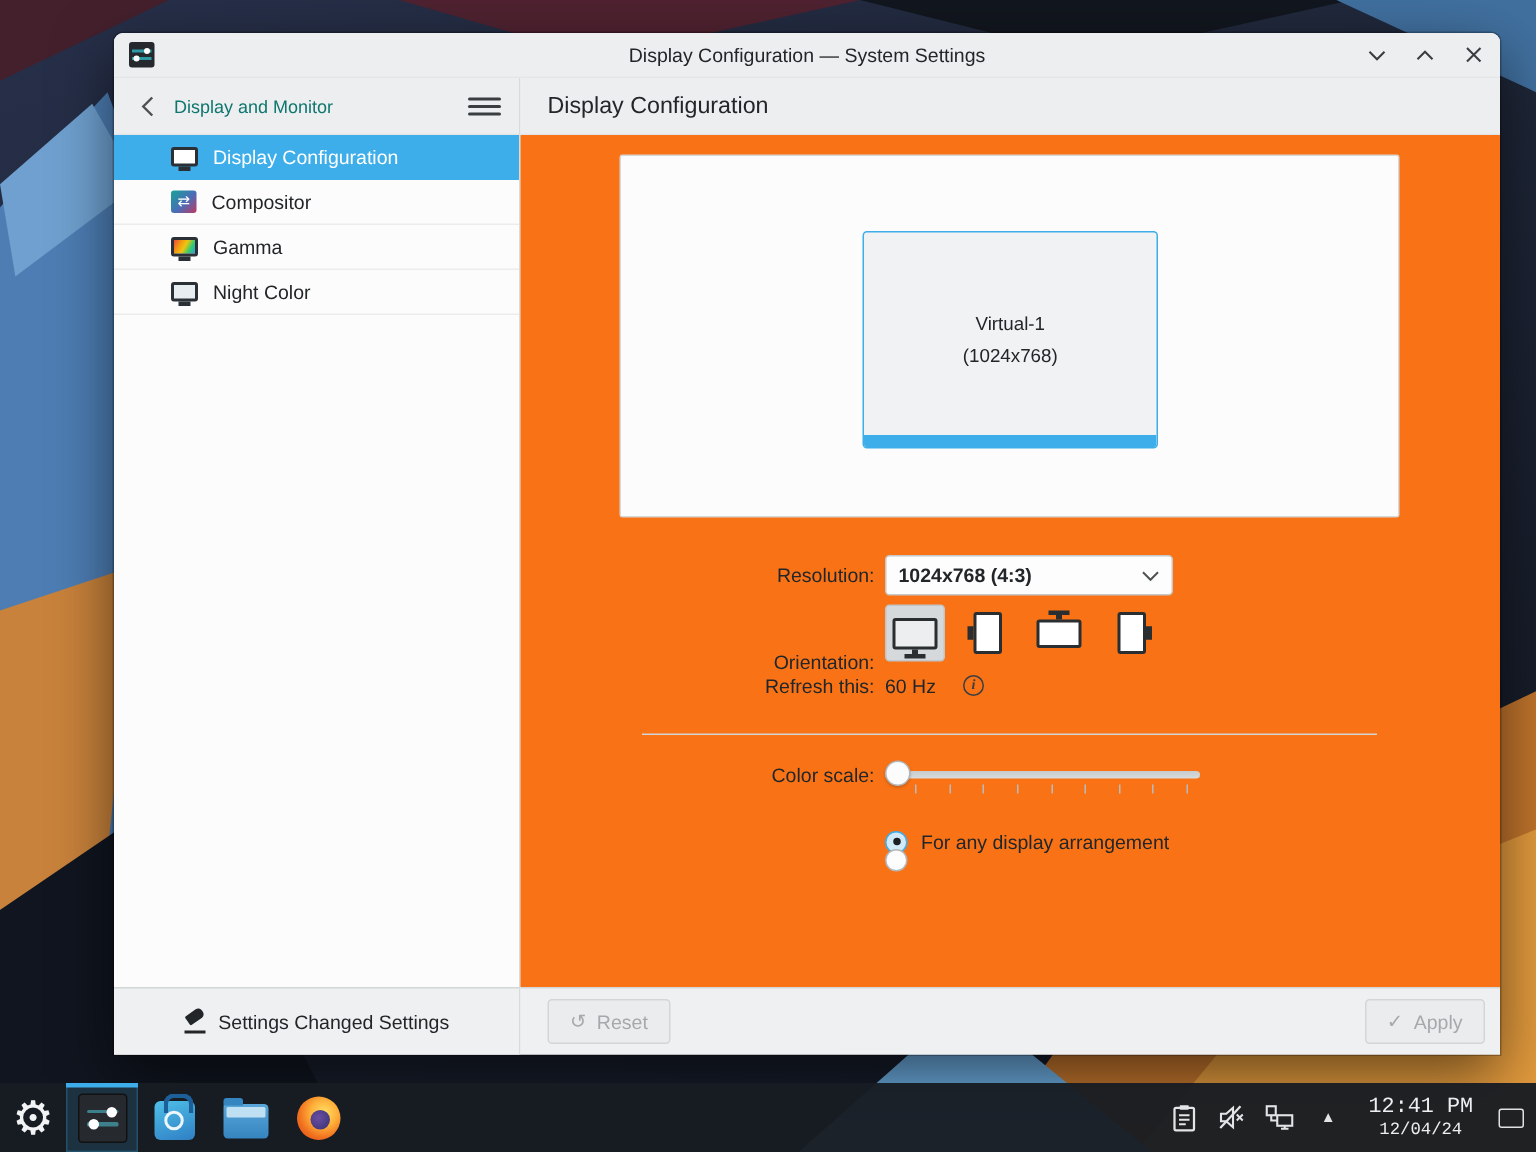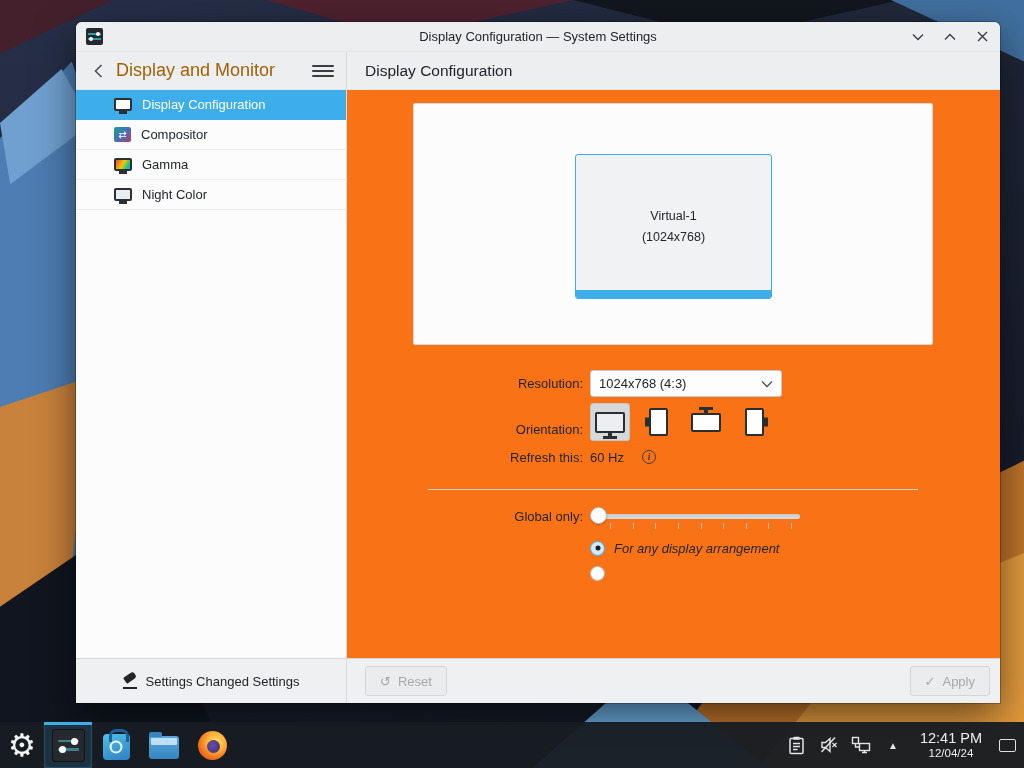--- a/index.html
+++ b/index.html
@@ -34,21 +34,21 @@
   .win-controls { margin-left:auto; display:flex; align-items:center; gap:16px; z-index:2; }
   .win-btn { width:16px; height:16px; display:flex; align-items:center; justify-content:center; color:#3b3e41; cursor:default; }
   .win-btn svg { display:block; }
 
   .window-body { flex:1; display:flex; min-height:0; }
 
   
   .sidebar { width:271px; flex:0 0 271px; display:flex; flex-direction:column; border-right:1px solid #d8dadc; background:#fcfcfc; }
   .sidebar-header { height:38px; flex:0 0 38px; background:#eceef0; display:flex; align-items:center; padding:0 12px; gap:8px; border-bottom:1px solid #e3e5e7; }
   .back-btn { width:20px; height:20px; display:flex; align-items:center; justify-content:center; color:#4d5154; }
-  .sidebar-header-title { font-size:18px; color:#a16207; }
+  .sidebar-header-title { font-size:12px; color:#0f766e; }
   .hamburger { margin-left:auto; width:22px; height:20px; display:flex; flex-direction:column; justify-content:center; gap:3px; }
   .hamburger span { display:block; height:2px; background:#3b3e41; border-radius:1px; }
   .sidebar-list { flex:0 0 auto; }
   .side-item { height:30px; display:flex; align-items:center; gap:10px; padding:0 10px 0 38px; font-size:13px; color:#232629; border-bottom:1px solid #ececec; position:relative; }
   .side-item.selected { background:var(--accent); color:#ffffff; border-bottom-color:var(--accent); }
   .mini-monitor { width:18px; height:13px; border:2px solid #2b3036; border-radius:2px; background:#fff; position:relative; flex:0 0 18px; }
   .mini-monitor::after { content:""; position:absolute; left:50%; transform:translateX(-50%); bottom:-5px; width:8px; height:3px; background:#2b3036; }
   .mini-monitor.screen-rainbow { background:linear-gradient(120deg,#e74c3c 0%,#f39c12 30%,#f1c40f 50%,#2ecc71 75%,#3498db 100%); }
   .mini-monitor.screen-pale { background:#e7edf0; }
   .mini-sq { width:17px; height:15px; border-radius:2px; background:linear-gradient(135deg,#17a398 0%,#4b6cb7 55%,#c0395f 100%); color:#fff; font-size:10px; line-height:15px; text-align:center; flex:0 0 17px; }
@@ -67,21 +67,21 @@
 
   .preview-panel { position:absolute; left:66px; top:13px; width:520px; height:242px; background:#fcfcfc; border:1px solid #d5d8d9; border-radius:2px; }
   .monitor-box { position:absolute; left:161px; top:50px; width:197px; height:145px; background:#f0f2f3; border:1px solid var(--accent); border-radius:3px; overflow:hidden;
                  display:flex; flex-direction:column; align-items:center; justify-content:center; gap:7px; }
   .monitor-box .bar { position:absolute; left:0; right:0; bottom:0; height:8px; background:var(--accent); }
   .monitor-name, .monitor-res { font-size:12.5px; color:#232629; }
 
   .form-label { position:absolute; left:0; width:236px; text-align:right; font-size:13px; color:#232629; }
 
   .combo { position:absolute; left:243px; top:280px; width:192px; height:27px; background:#fdfdfd; border:1px solid #c6c8ca; border-radius:3px;
-           display:flex; align-items:center; padding:0 8px; font-size:13px; color:#232629; }
+           display:flex; align-items:center; padding:0 8px; font-size:13px; color:#232629;font-weight:bold; }
   .combo .chev { margin-left:auto; color:#4d5154; }
 
   .orient-row { position:absolute; left:243px; top:312px; height:40px; display:flex; align-items:center; gap:8px; }
   .orient-btn { width:40px; height:38px; display:flex; align-items:center; justify-content:center; border-radius:3px; }
   .orient-btn.selected { background:#d6d9db; border:1px solid #c2c6c8; }
   .om { position:relative; }
   .om-land { width:30px; height:21px; border:2.5px solid #2b2e31; border-radius:2px; background:#eceeef; }
   .om-land::before { content:""; position:absolute; left:50%; transform:translateX(-50%); bottom:-5px; width:4px; height:3px; background:#2b2e31; }
   .om-land::after  { content:""; position:absolute; left:50%; transform:translateX(-50%); bottom:-8px; width:14px; height:3px; background:#2b2e31; }
   .om-port { width:19px; height:28px; border:2.5px solid #2b2e31; border-radius:2px; background:#fff; }
@@ -133,21 +133,21 @@
   .bag-icon .compass { position:absolute; left:50%; top:50%; transform:translate(-50%,-50%); width:13px; height:13px; border:2px solid rgba(255,255,255,.9); border-radius:50%; }
   .folder-icon { width:30px; height:23px; background:linear-gradient(180deg,#59a6d8 0%,#3585c0 100%); border-radius:2px 3px 3px 3px; position:relative; margin-top:5px; }
   .folder-icon::before { content:""; position:absolute; left:0; top:-4px; width:13px; height:5px; background:#3585c0; border-radius:2px 2px 0 0; }
   .folder-icon::after { content:""; position:absolute; left:2px; top:2px; right:2px; height:7px; background:#bfe0f2; border-radius:1px; }
   .ff-icon { width:29px; height:29px; border-radius:50%; background:radial-gradient(circle at 62% 38%,#ffe066 0%,#ffb03a 35%,#f0701e 65%,#d8441c 100%); position:relative; }
   .ff-icon::after { content:""; position:absolute; left:9px; top:9px; width:13px; height:13px; border-radius:50%; background:radial-gradient(circle at 40% 40%,#6a4ea3,#36306e); }
 
   .tb-right { margin-left:auto; display:flex; align-items:center; height:100%; gap:6px; padding-right:6px; }
   .tray-icon { width:26px; height:46px; display:flex; align-items:center; justify-content:center; color:#e2e5e7; }
   .caret-up { font-size:10px; color:#e2e5e7; }
-  .clock { display:flex; flex-direction:column; align-items:center; justify-content:center; line-height:1.15; color:#eceff1; padding:0 8px; }
+  .clock { display:flex; flex-direction:column; align-items:center; justify-content:center; line-height:1.15; color:#eceff1; padding:0 8px;font-family:Liberation Mono, monospace; }
   .clock-time { font-size:14.5px; }
   .clock-date { font-size:11.5px; }
   .show-desktop { width:22px; height:46px; display:flex; align-items:center; justify-content:center; }
   .show-desktop i { display:block; width:17px; height:13px; border:1.6px solid #dfe2e4; border-radius:2px; }
 </style>
 </head>
 <body>
 
 <div class="desktop">
   <div class="wp wp-steelband"></div>
@@ -257,21 +257,21 @@
           <span class="form-label" style="top:286px;">Resolution:</span>
           <div class="combo">
             <span>1024x768 (4:3)</span>
             <span class="chev">
               <svg width="12" height="8" viewBox="0 0 12 8">
                   <path d="M1 1.5 L6 6.5 L11 1.5" fill="none" stroke="currentColor" stroke-width="1.3"></path>
                 </svg>
             </span>
           </div>
 
-          <span class="form-label" style="top:332px;">Orientation:</span>
+          <span class="form-label" style="top:344px;">Orientation:</span>
           <div class="orient-row">
             <div class="orient-btn selected">
               <div class="om om-land"></div>
             </div>
             <div class="orient-btn">
               <div class="om om-port left"></div>
             </div>
             <div class="orient-btn">
               <div class="om om-flip"></div>
             </div>
@@ -281,41 +281,41 @@
           </div>
 
           <span class="form-label" style="top:360px;">Refresh this:</span>
           <div class="refresh-row">
             <span>60 Hz</span>
             <span class="info-icon">i</span>
           </div>
 
           <div class="hsep"></div>
 
-          <span class="form-label" style="top:419px;">Global only:</span>
+          <span class="form-label" style="top:419px;">Color scale:</span>
           <div class="scale-row">
             <div class="slider">
               <div class="track"></div>
               <div class="handle"></div>
               <div class="ticks">
                 <i></i>
                   <i></i>
                   <i></i>
                   <i></i>
                   <i></i>
                   <i></i>
                   <i></i>
                   <i></i>
                   <i></i>
               </div>
             </div>
 
           </div>
 
-          <div class="radio-row" style="top:449px;font-style:italic;">
+          <div class="radio-row" style="top:462px;">
             <span class="radio on"></span>
             <span>For any display arrangement</span>
           </div>
           <div class="radio-row" style="top:474px;">
             <span class="radio"></span>
           </div>
 
         </div>
 
         <div class="main-footer">

